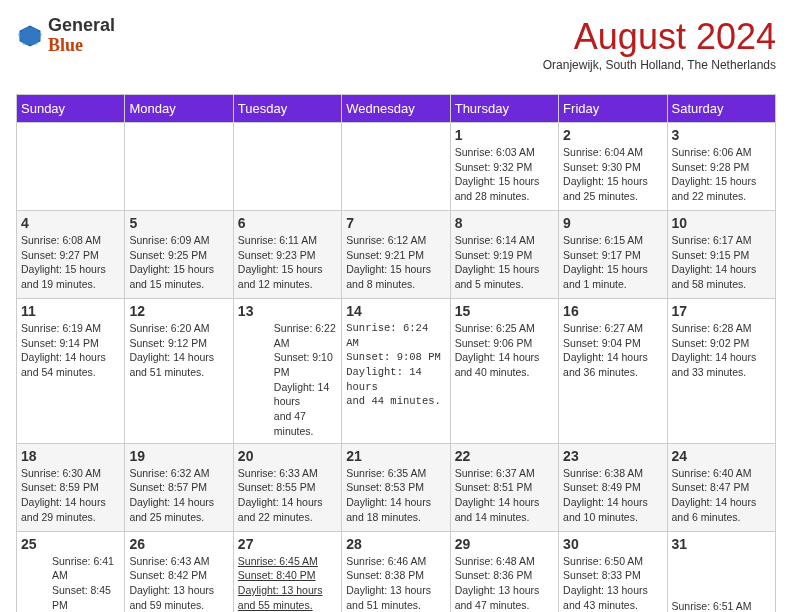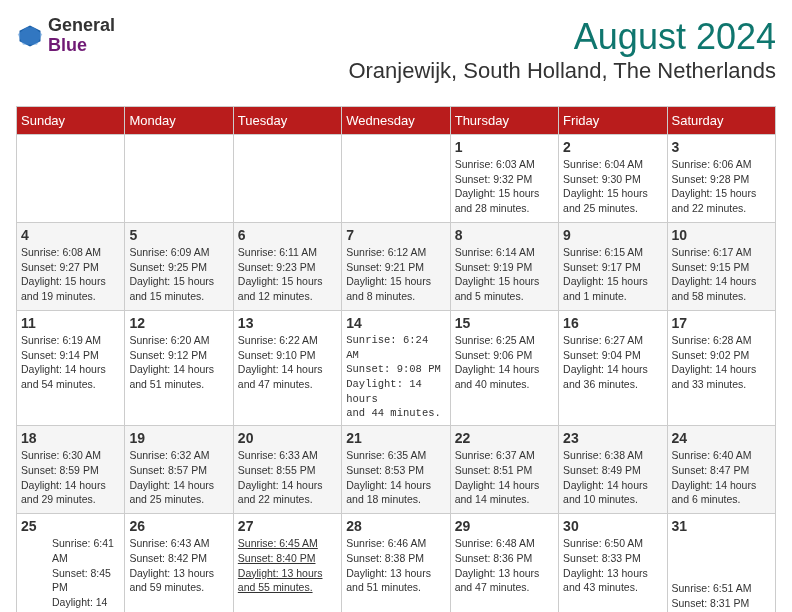--- a/index.html
+++ b/index.html
@@ -20,44 +20,44 @@
       display: flex;
       align-items: center;
       gap: 4px;
     }
     .logo-text {
       font-size: 18px;
       font-weight: bold;
       line-height: 1.1;
     }
     .logo-general { color: #333; }
-    .logo-blue { color: #701a75; }
+    .logo-blue { color: #c2410c; font-family: Liberation Serif, serif; }
     .logo-icon {
       width: 28px;
       height: 28px;
     }
     .title-block {
       text-align: right;
     }
     .month-title {
       font-size: 36px;
       font-weight: normal;
-      color: #0f766e;
+      color: #b91c1c;
     }
     .subtitle {
-      font-size: 22px;
+      font-size: 12px;
       color: #333;
     }
     table {
       width: 100%;
       border-collapse: collapse;
       font-size: 11px;
     }
     thead tr {
-      background-color: #b91c1c;
+      background-color: #6d28d9;
       color: white;
     }
     thead th {
       padding: 6px 4px;
       text-align: left;
       font-size: 13px;
       font-weight: normal;
       border: 1px solid #ccc;
     }
     tbody td {
@@ -211,21 +211,21 @@
         </td>
         <td>
           <span class="day-num">12</span>
           <div class="day-info" style="white-space: pre-line;">Sunrise: 6:20 AM
 Sunset: 9:12 PM
 Daylight: 14 hours
 and 51 minutes.</div>
         </td>
         <td>
           <span class="day-num">13</span>
-          <div class="day-info" style="white-space: pre-line;">Sunrise: 6:22 AM
+          <div class="day-info" style="white-space: pre-line; margin-left: 36px;">Sunrise: 6:22 AM
 Sunset: 9:10 PM
 Daylight: 14 hours
 and 47 minutes.</div>
         </td>
         <td>
           <span class="day-num">14</span>
           <div class="day-info" style="white-space: pre-line; font-family: Liberation Mono, monospace;">Sunrise: 6:24 AM
 Sunset: 9:08 PM
 Daylight: 14 hours
 and 44 minutes.</div>

